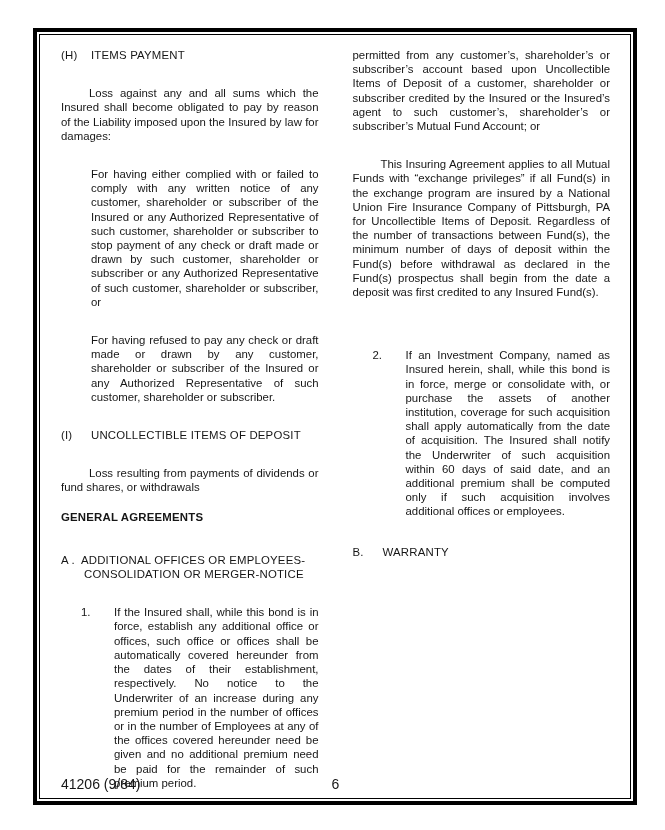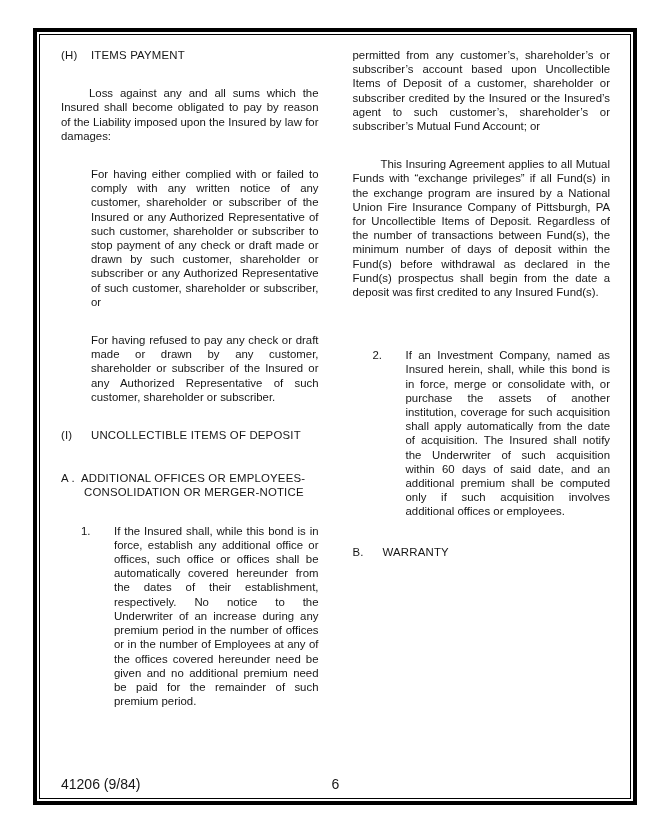--- a/index.html
+++ b/index.html
@@ -86,21 +86,23 @@
 
           <p class="subpara mt">For having either complied with or failed to comply with any written notice of any customer, shareholder or subscriber of the Insured or any Authorized Representative of such customer, shareholder or subscriber to stop payment of any check or draft made or drawn by such customer, shareholder or subscriber or any Authorized Representative of such customer, shareholder or subscriber, or</p>
 
           <p class="subpara mt">For having refused to pay any check or draft made or drawn by any customer, shareholder or subscriber of the Insured or any Authorized Representative of such customer, shareholder or subscriber.</p>
 
           <div class="sec-heading mt">
             <span class="sec-label">(I)</span>
             <span class="sec-title">UNCOLLECTIBLE ITEMS OF DEPOSIT</span>
           </div>
 
+          <p class="para first-indent mt">Loss resulting from payments of dividends or fund shares, or withdrawals</p>
 
+          <div class="bold-heading">GENERAL AGREEMENTS</div>
 
           <div class="agreement-heading">
             <span class="ag-label">A .</span><span class="ag-title">ADDITIONAL OFFICES OR EMPLOYEES-CONSOLIDATION OR MERGER-NOTICE</span>
           </div>
 
           <div class="numbered-item mt">
             <span class="item-num">1.</span>
             <p class="item-text">If the Insured shall, while this bond is in force, establish any additional office or offices, such office or offices shall be automatically covered hereunder from the dates of their establishment, respectively. No notice to the Underwriter of an increase during any premium period in the number of offices or in the number of Employees at any of the offices covered hereunder need be given and no additional premium need be paid for the remainder of such premium period.</p>
           </div>
 

